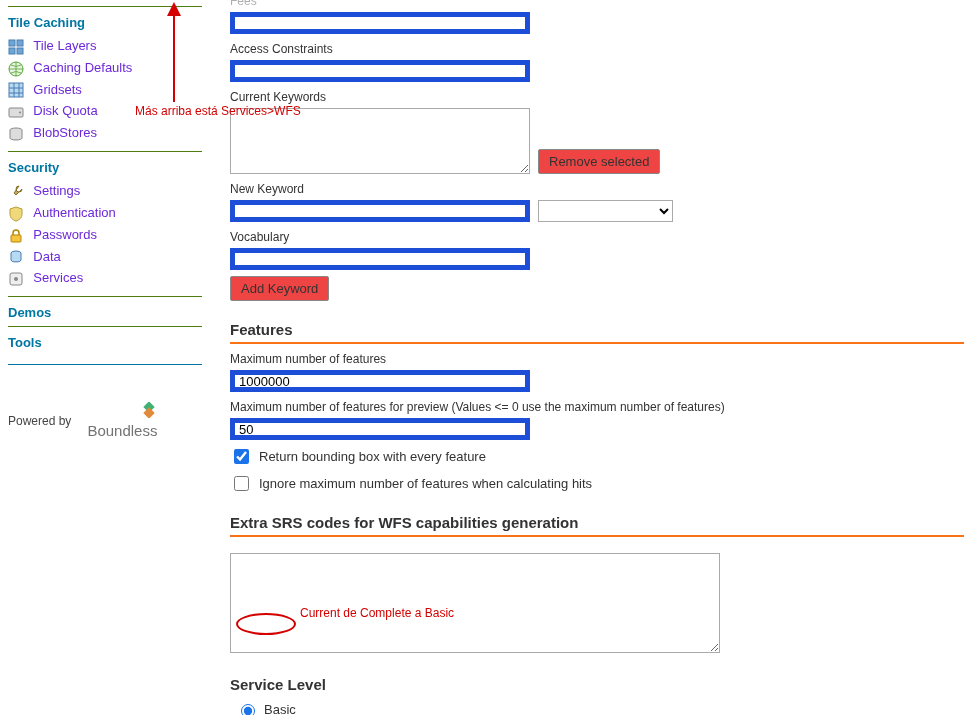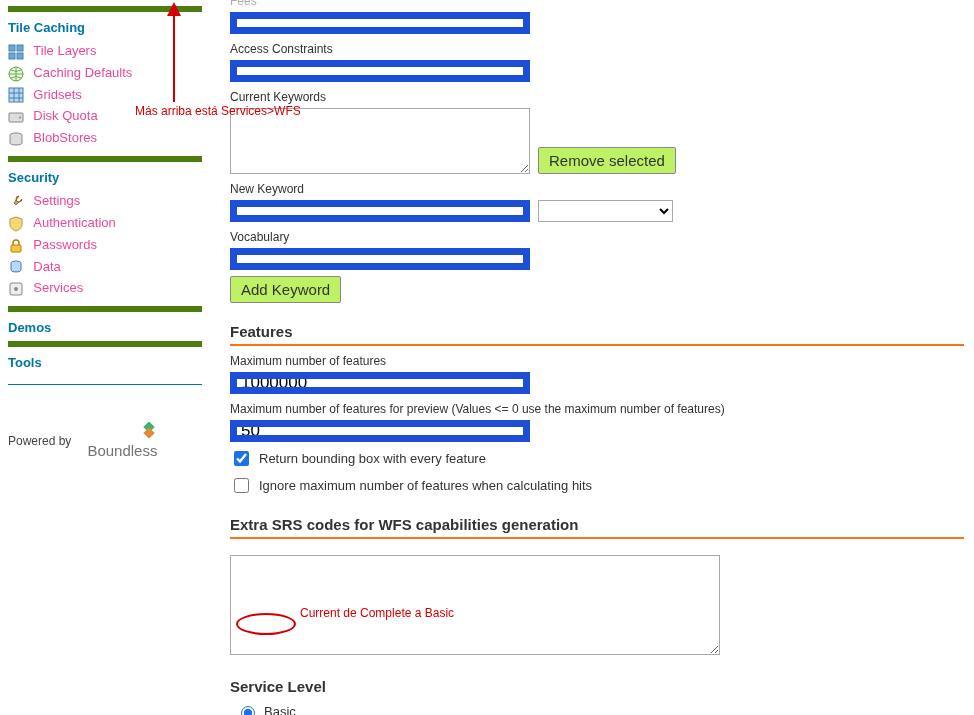--- a/index.html
+++ b/index.html
@@ -15,40 +15,40 @@
     display: flex;
     width: 974px;
     position: relative;
   }
   
   .sidebar {
     width: 210px;
     padding: 0 8px;
   }
   .side-group {
-    border-top: 6px solid #4d7c0f;
+    border-top: 1px solid #4d7c0f;
     margin-top: 6px;
     padding-top: 6px;
   }
   .side-group-title {
     color: #0076a3;
     font-weight: bold;
     font-size: 13px;
     margin: 2px 0 6px 0;
   }
   .side-group ul {
     list-style: none;
     margin: 0;
     padding: 0;
   }
   .side-group li {
     padding: 2px 0 3px 0;
   }
   .side-link {
-    color: #ec4899;
+    color: #6d28d9;
     text-decoration: none;
     font-size: 13px;
   }
   .icon-slot {
     display: inline-block;
     width: 16px;
     height: 16px;
     vertical-align: middle;
     margin-right: 6px;
   }
@@ -76,22 +76,22 @@
   }
   .field-label {
     font-size: 12px;
     color: #333;
     margin-top: 8px;
     margin-bottom: 4px;
   }
   .text-input {
     width: 300px;
     height: 22px;
-    border: 7px solid #1d4ed8;
-    font-size: 17px;
+    border: 5px solid #1d4ed8;
+    font-size: 13px;
     padding: 2px 4px;
   }
   .text-area-sm {
     width: 300px;
     height: 66px;
     border: 1px solid #aaa;
     resize: both;
     font-size: 12px;
     background: #fff;
   }
@@ -103,23 +103,23 @@
     font-size: 12px;
     background: #fff;
     margin-top: 8px;
   }
   .row {
     display: flex;
     align-items: flex-end;
     gap: 8px;
   }
   .btn {
-    font-size: 15px;
+    font-size: 13px;
     padding: 4px 10px;
-    background: #bef264;
+    background: #ef4444;
     border: 1px solid #888;
     border-radius: 2px;
     cursor: pointer;
     color: #333;
   }
   select.combo {
     width: 135px;
     height: 22px;
     border: 1px solid #aaa;
     background: #fff;

